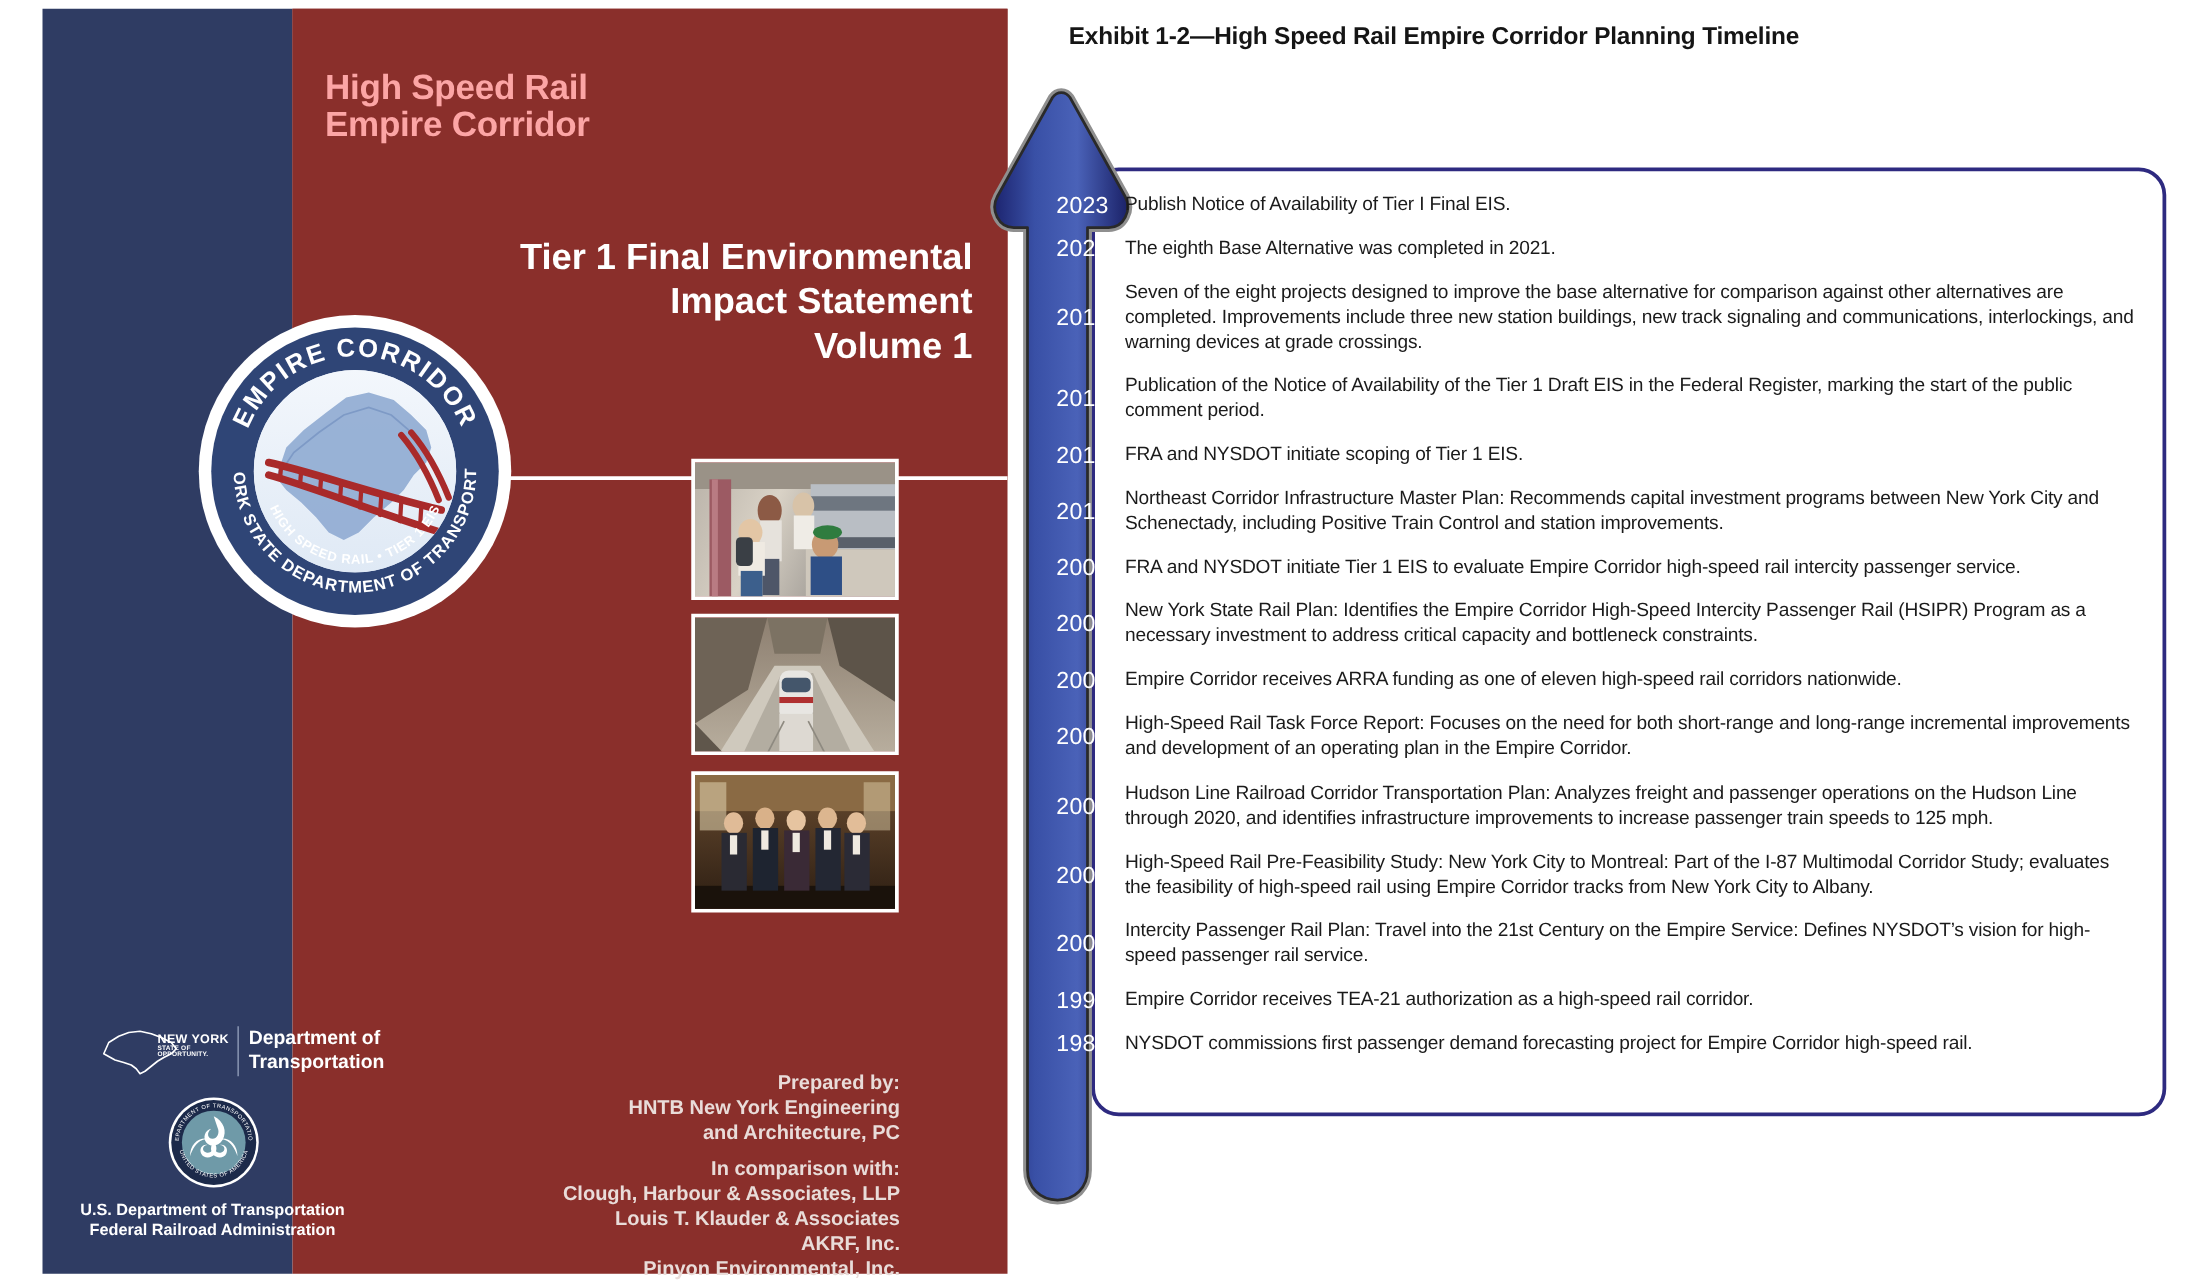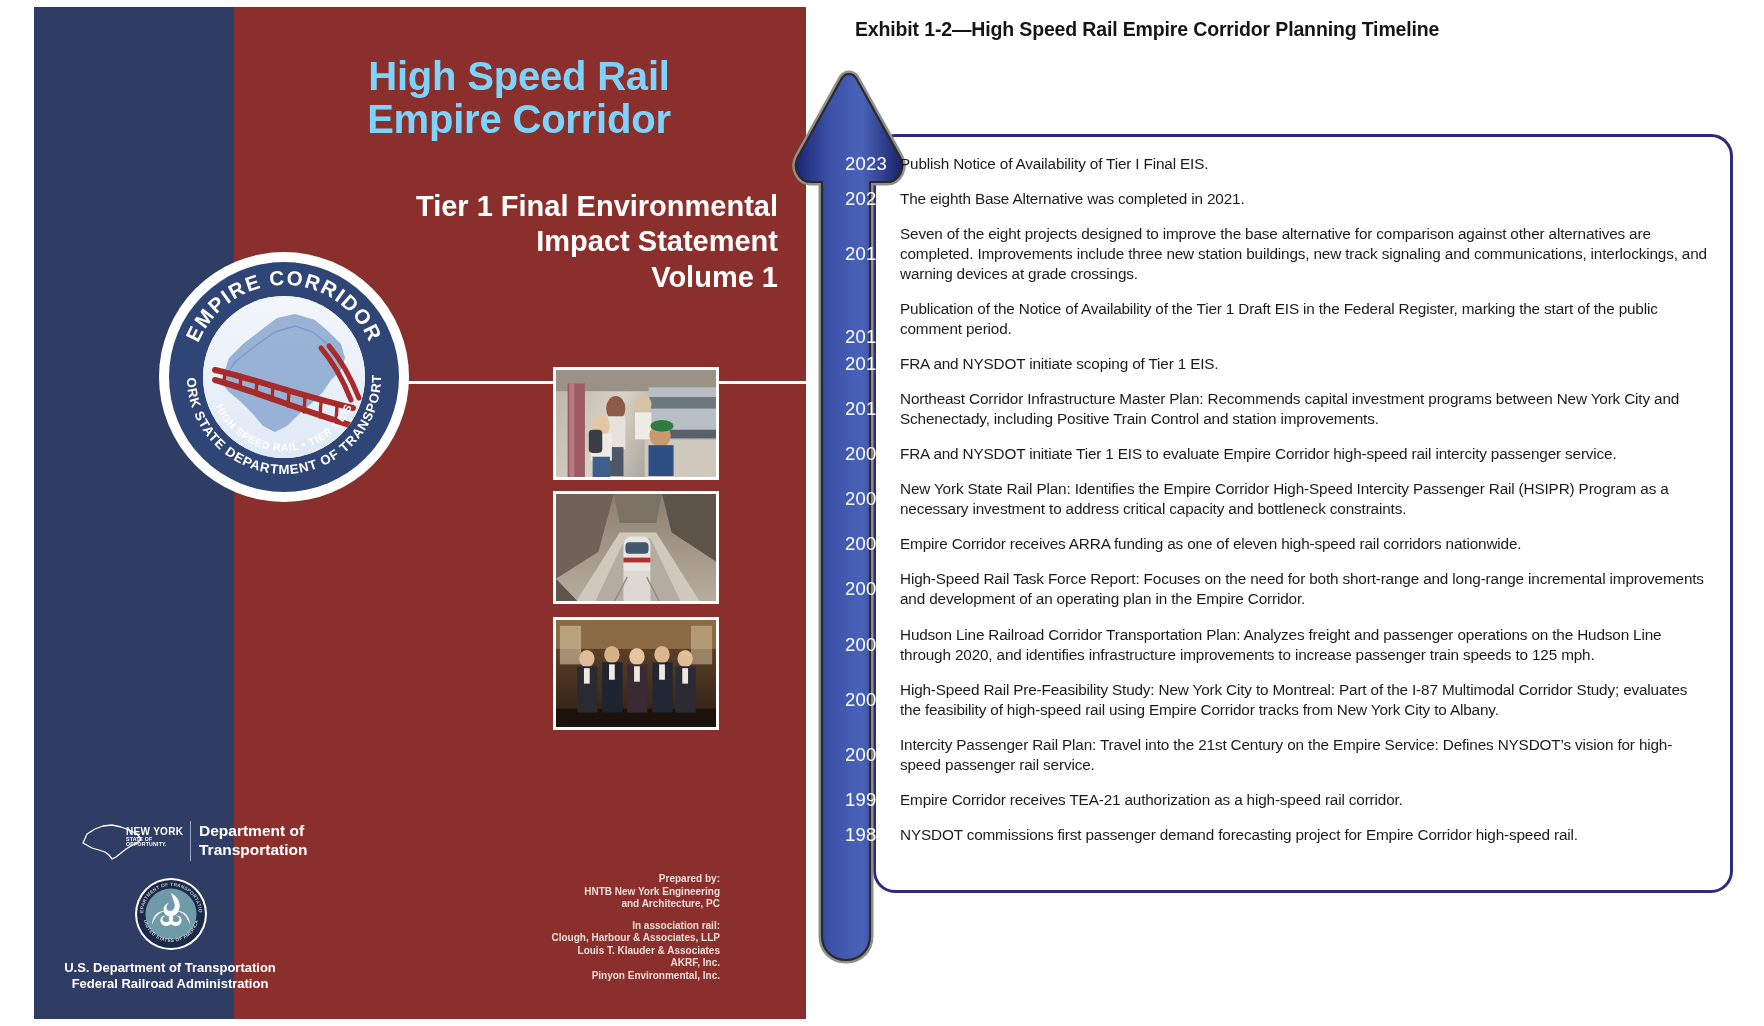--- a/index.html
+++ b/index.html
@@ -30,25 +30,25 @@
     background: #8a2f2b;
   }
   #cover-title-block {
     position: absolute; left: 200px; top: 0;
     width: 572px; height: 377px;
     background: #8a2f2b;
     border-bottom: 3px solid #ffffff;
   }
   #cover-title {
     position: absolute; left: 26px; right: 28px; top: 48px;
-    color: #7dd3fc;
-    font-size: 40px;
+    color: #fca5a5;
+    font-size: 28px;
     font-weight: bold;
     line-height: 1.07;
-    text-align: center;
+    text-align: left;
     letter-spacing: -0.2px;
   }
   #cover-subtitle {
     position: absolute; left: 26px; right: 28px; top: 182px;
     color: #ffffff;
     font-size: 29px;
     font-weight: bold;
     line-height: 1.22;
     text-align: right;
   }
@@ -91,24 +91,23 @@
   }
   #photo1 { left: 519px; top: 360px; width: 166px; height: 113px; }
   #photo2 { left: 519px; top: 484px; width: 166px; height: 113px; }
   #photo3 { left: 519px; top: 610px; width: 166px; height: 113px; }
   .photo-inner { position:absolute; inset:0; }
 
   #prepared {
     position: absolute; left: 390px; top: 850px; width: 296px;
     text-align: right;
     color: #e9dcd9;
-    font-size: 10px;
+    font-size: 16px;
     line-height: 1.25;
     font-weight: bold;
-    margin-top: 16px;
   }
   #prepared .gap { height: 9px; }
 
   
   #nysdot-logo {
     position: absolute; left: 45px; top: 812px;
     width: 182px; height: 44px;
     display: flex; align-items: center;
   }
   #nysdot-state { width: 66px; height: 40px; }
@@ -355,21 +354,21 @@
           <rect x="131" y="50" width="6" height="16"></rect>
         </g>
       </svg>
     </div>
 
     <div id="prepared">
       <div>Prepared by:</div>
       <div>HNTB New York Engineering</div>
       <div>and Architecture, PC</div>
       <div class="gap"></div>
-      <div>In association rail:</div>
+      <div>In comparison with:</div>
       <div>Clough, Harbour &amp; Associates, LLP</div>
       <div>Louis T. Klauder &amp; Associates</div>
       <div>AKRF, Inc.</div>
       <div>Pinyon Environmental, Inc.</div>
     </div>
 
     <div id="nysdot-logo">
       <svg id="nysdot-state" viewBox="0 0 66 40">
         <path d="M4 22 L8 13 L16 8 L24 5 L33 4 L42 6 L50 9 L58 13 L62 18 L58 22
                  L52 25 L47 28 L42 32 L37 36 L33 38 L30 34 L26 31 L20 29 L13 27 Z" fill="none" stroke="#ffffff" stroke-width="1.3" stroke-linejoin="round"></path>
@@ -469,21 +468,21 @@
         </div>
         <div class="row" style="top: 55.0312px; height: 20.0312px;">
           <div class="row-year" style="top: -0.984375px;">2021</div>
           <div class="row-text">The eighth Base Alternative was completed in 2021.</div>
         </div>
         <div class="row" style="top: 90.0625px; height: 60.0938px;">
           <div class="row-year" style="top: 19.0469px;">2017</div>
           <div class="row-text">Seven of the eight projects designed to improve the base alternative for comparison against other alternatives are completed. Improvements include three new station buildings, new track signaling and communications, interlockings, and warning devices at grade crossings.</div>
         </div>
         <div class="row" style="top: 165.156px; height: 40.0625px;">
-          <div class="row-year" style="top: 9.03125px; margin-top: 18px;">2014</div>
+          <div class="row-year" style="top: 9.03125px;">2014</div>
           <div class="row-text">Publication of the Notice of Availability of the Tier 1 Draft EIS in the Federal Register, marking the start of the public comment period.</div>
         </div>
         <div class="row" style="top: 220.219px; height: 20.0312px;">
           <div class="row-year" style="top: -0.984375px;">2010</div>
           <div class="row-text">FRA and NYSDOT initiate scoping of Tier 1 EIS.</div>
         </div>
         <div class="row" style="top: 255.25px; height: 40.0625px;">
           <div class="row-year" style="top: 9.03125px;">2010</div>
           <div class="row-text">Northeast Corridor Infrastructure Master Plan: Recommends capital investment programs between New York City and Schenectady, including Positive Train Control and station improvements.</div>
         </div>

